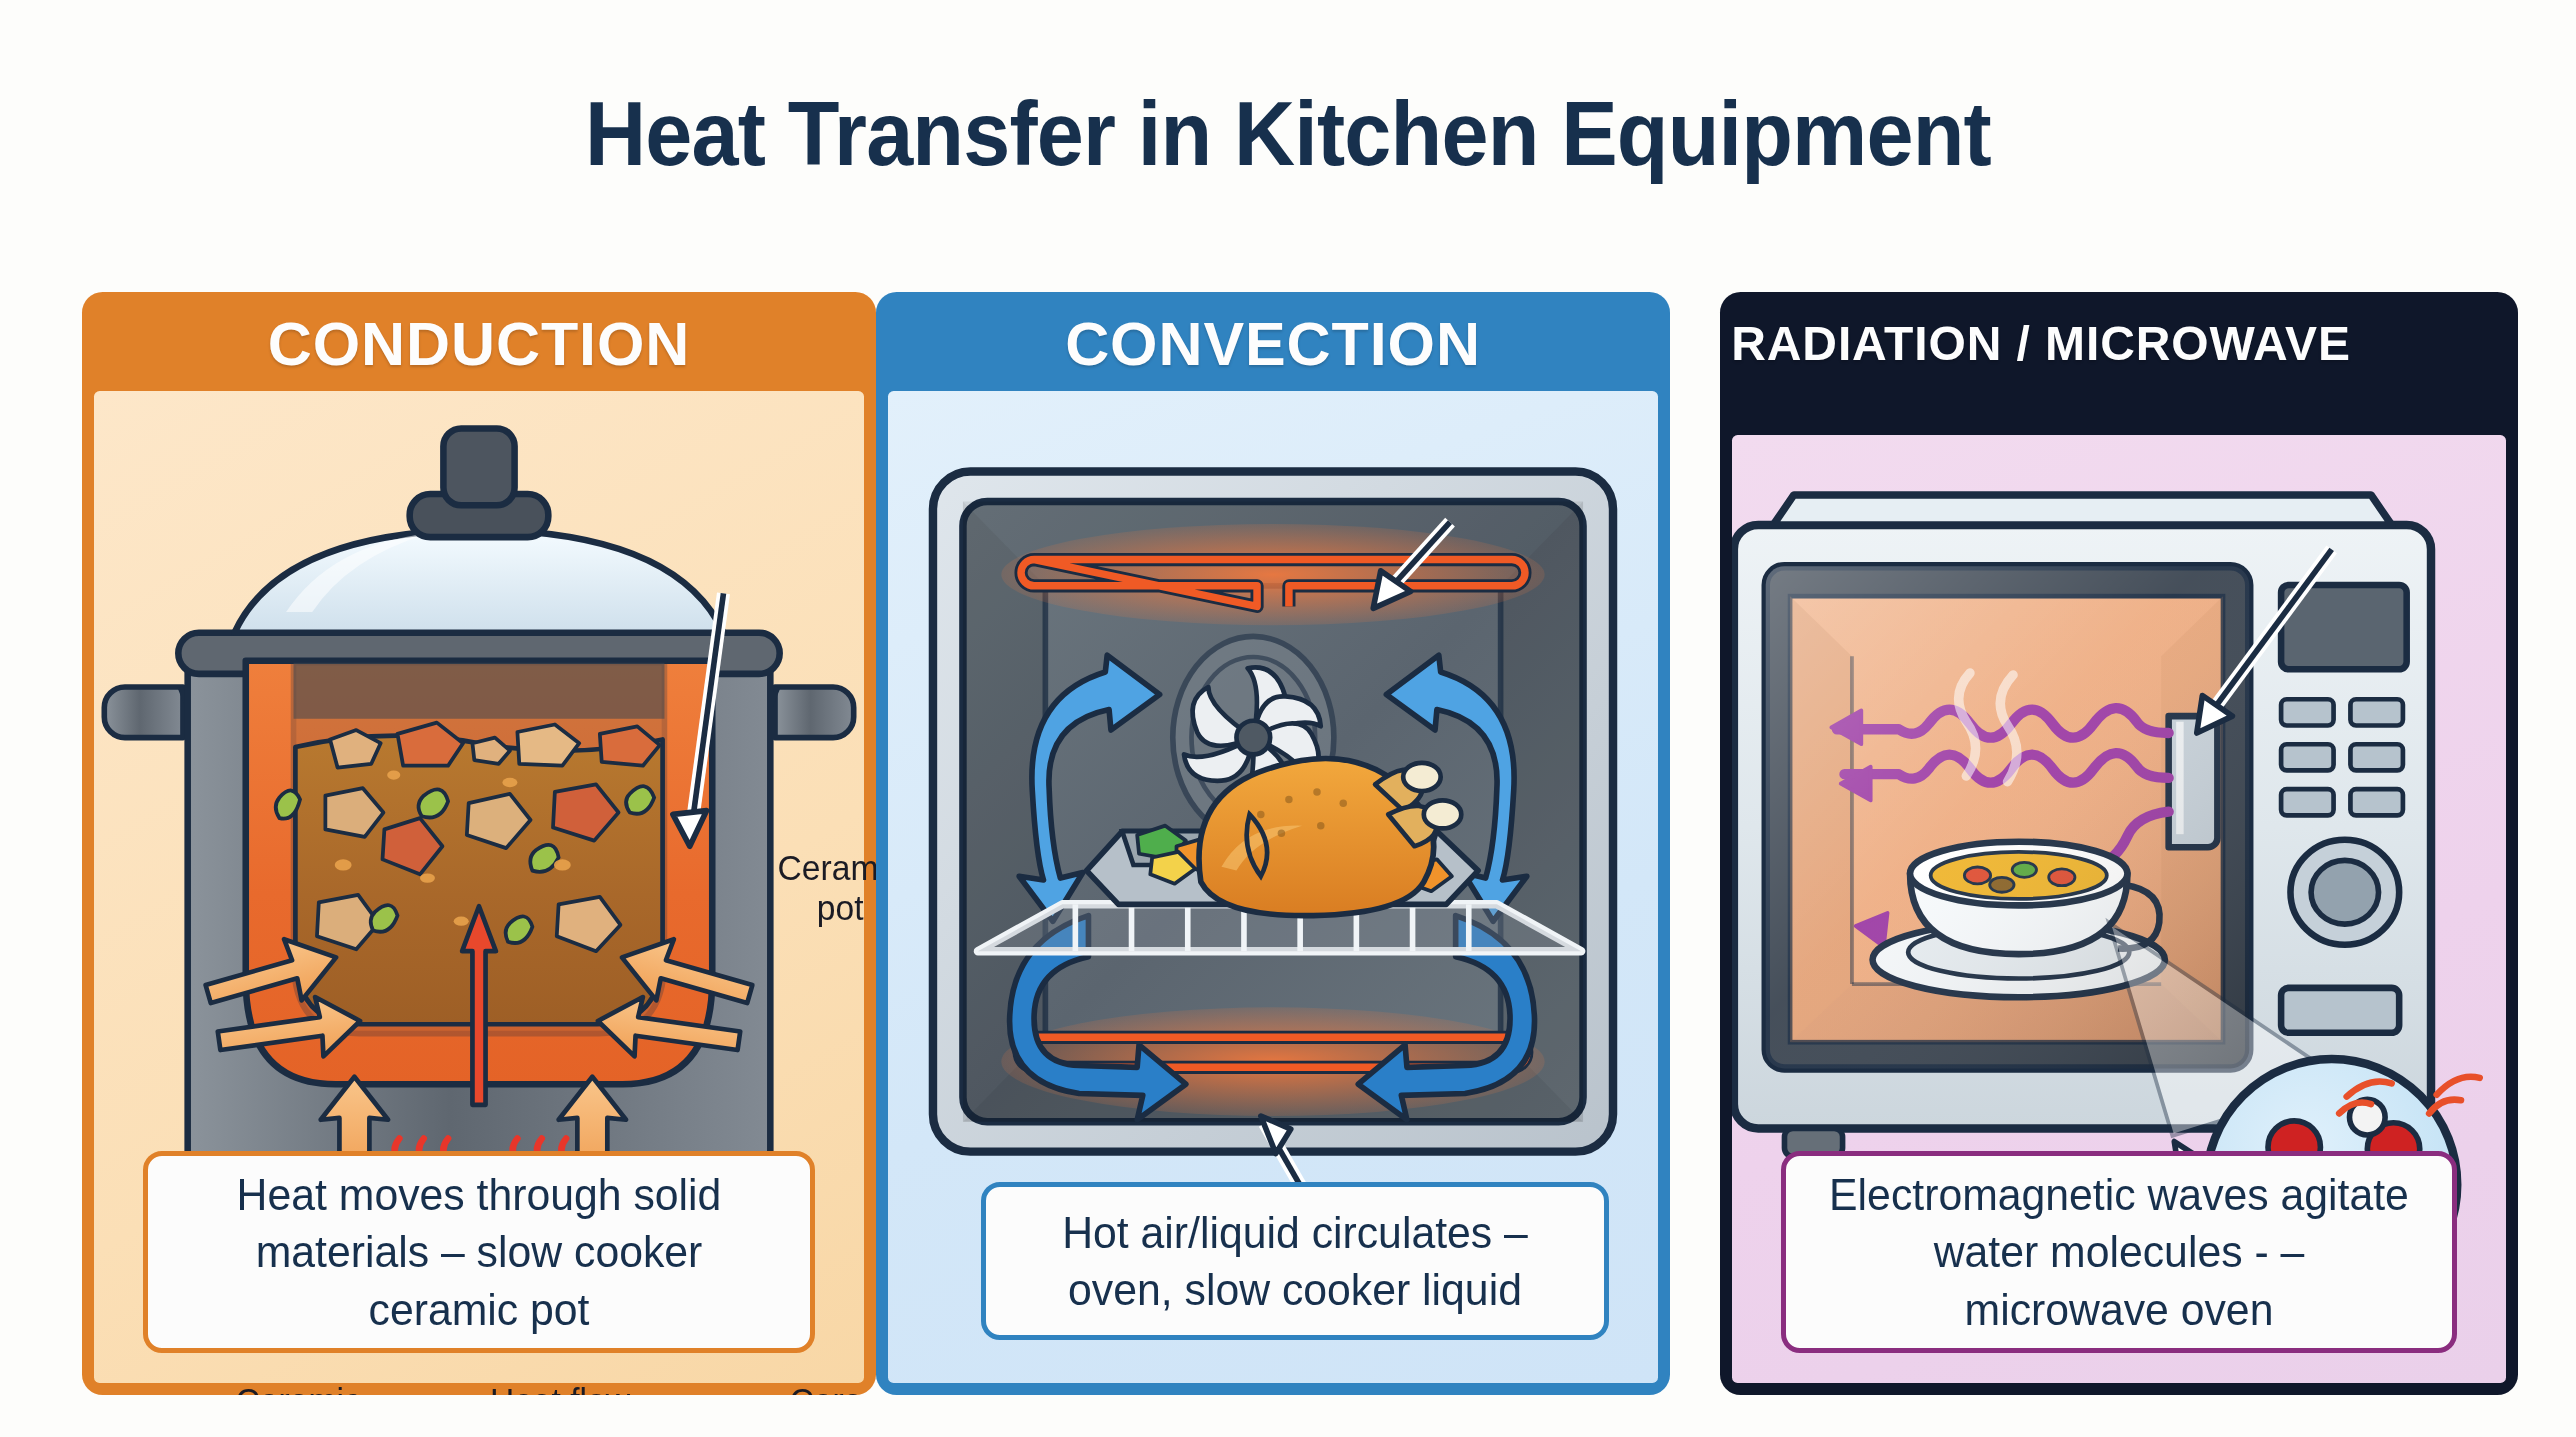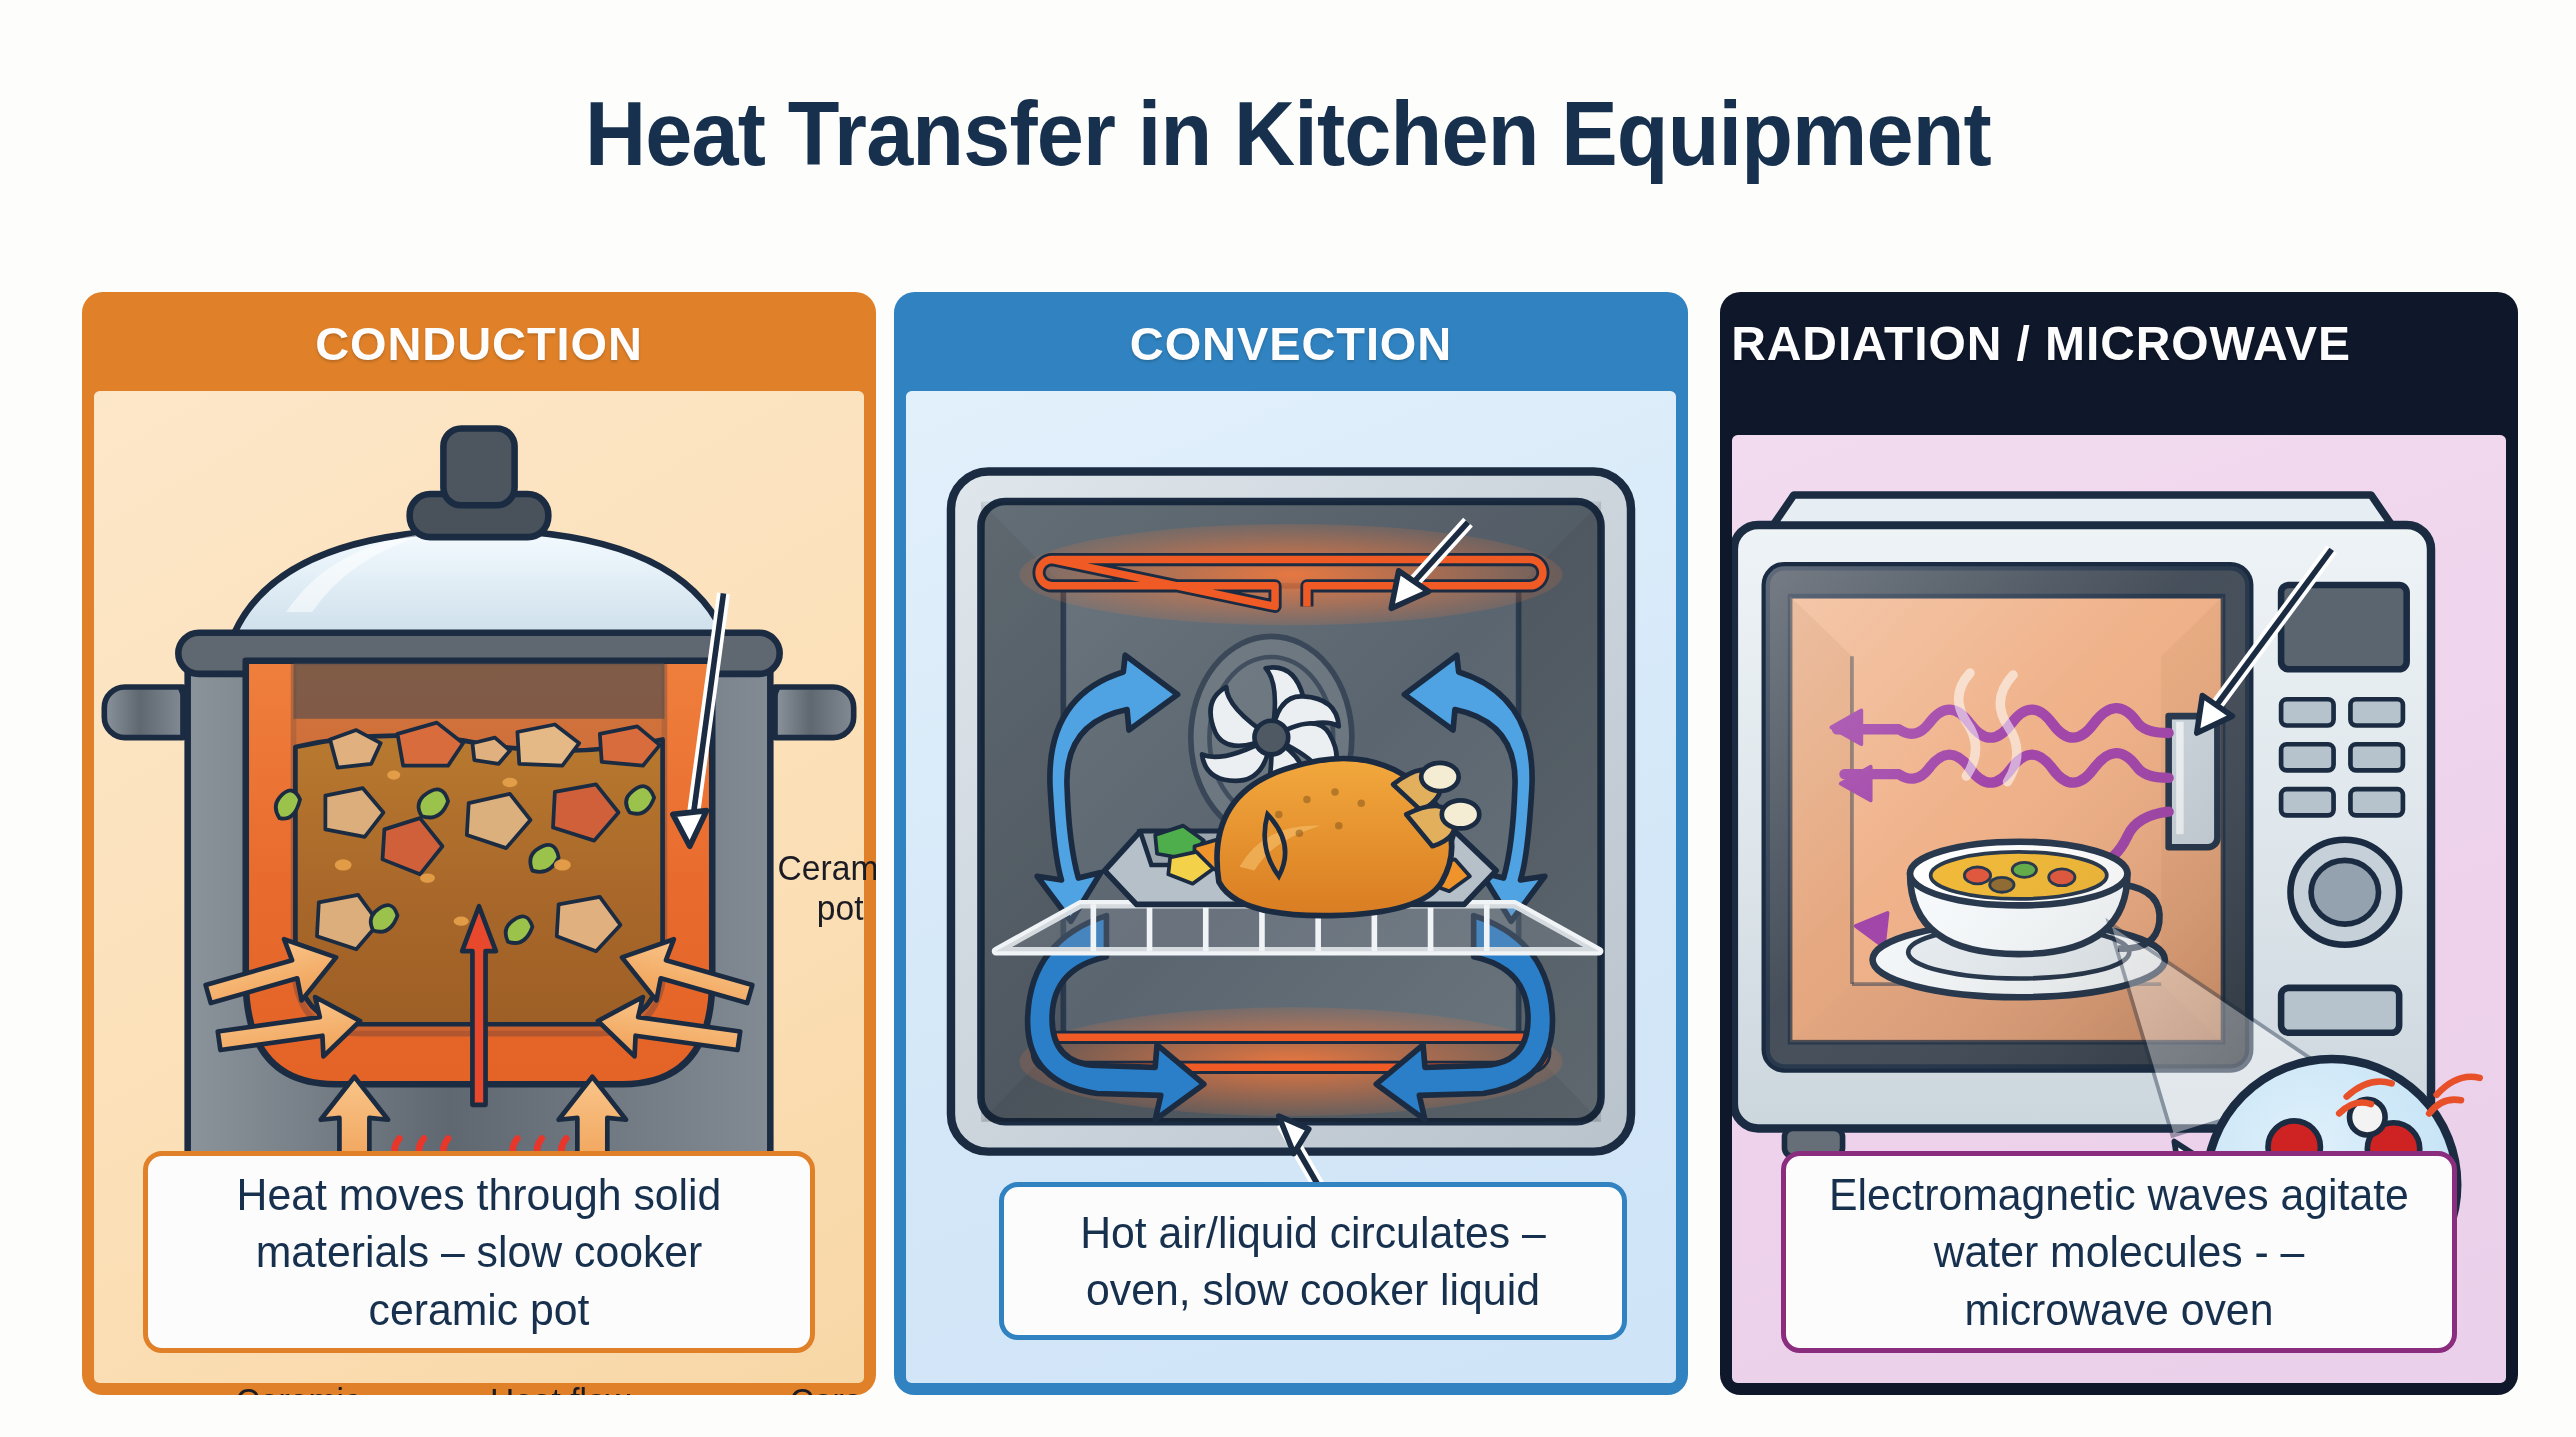--- a/index.html
+++ b/index.html
@@ -26,29 +26,29 @@
 
   
   .panel{
     position:absolute;
     top:292px;
     height:1103px;
     border-radius:20.6px;
     overflow:hidden;
   }
   #panel-conduction{ left:82px;  width:794px; background:#e08129; }
-  #panel-convection{ left:894px; width:794px; background:#3083c0; }
+  #panel-convection{ left:876px; width:794px; background:#3083c0; }
   #panel-radiation { left:1720px;width:798px; background:#0f172a; }
 
   .panel-header{
     position:absolute; top:0; left:0; right:0; height:103px;
     display:flex; align-items:center; justify-content:center;
     color:#fdfdfd;
     font-weight:bold;
-    font-size:47px;
+    font-size:61px;
     letter-spacing:0.9px;
     text-shadow:0 1.9px 2.8px rgba(0,0,0,.18);
   }
   #panel-radiation .panel-header{ font-size:48px; justify-content:flex-start; padding-left:11.2px; }
 
   .panel-body{
     position:absolute; top:99px; left:12px; right:12px; bottom:12px;
     border-radius:5.6px;
   }
   #panel-conduction .panel-body{ background:linear-gradient(150deg,#fde7c9 0%,#fbdfb6 60%,#f8d7a6 100%); }

